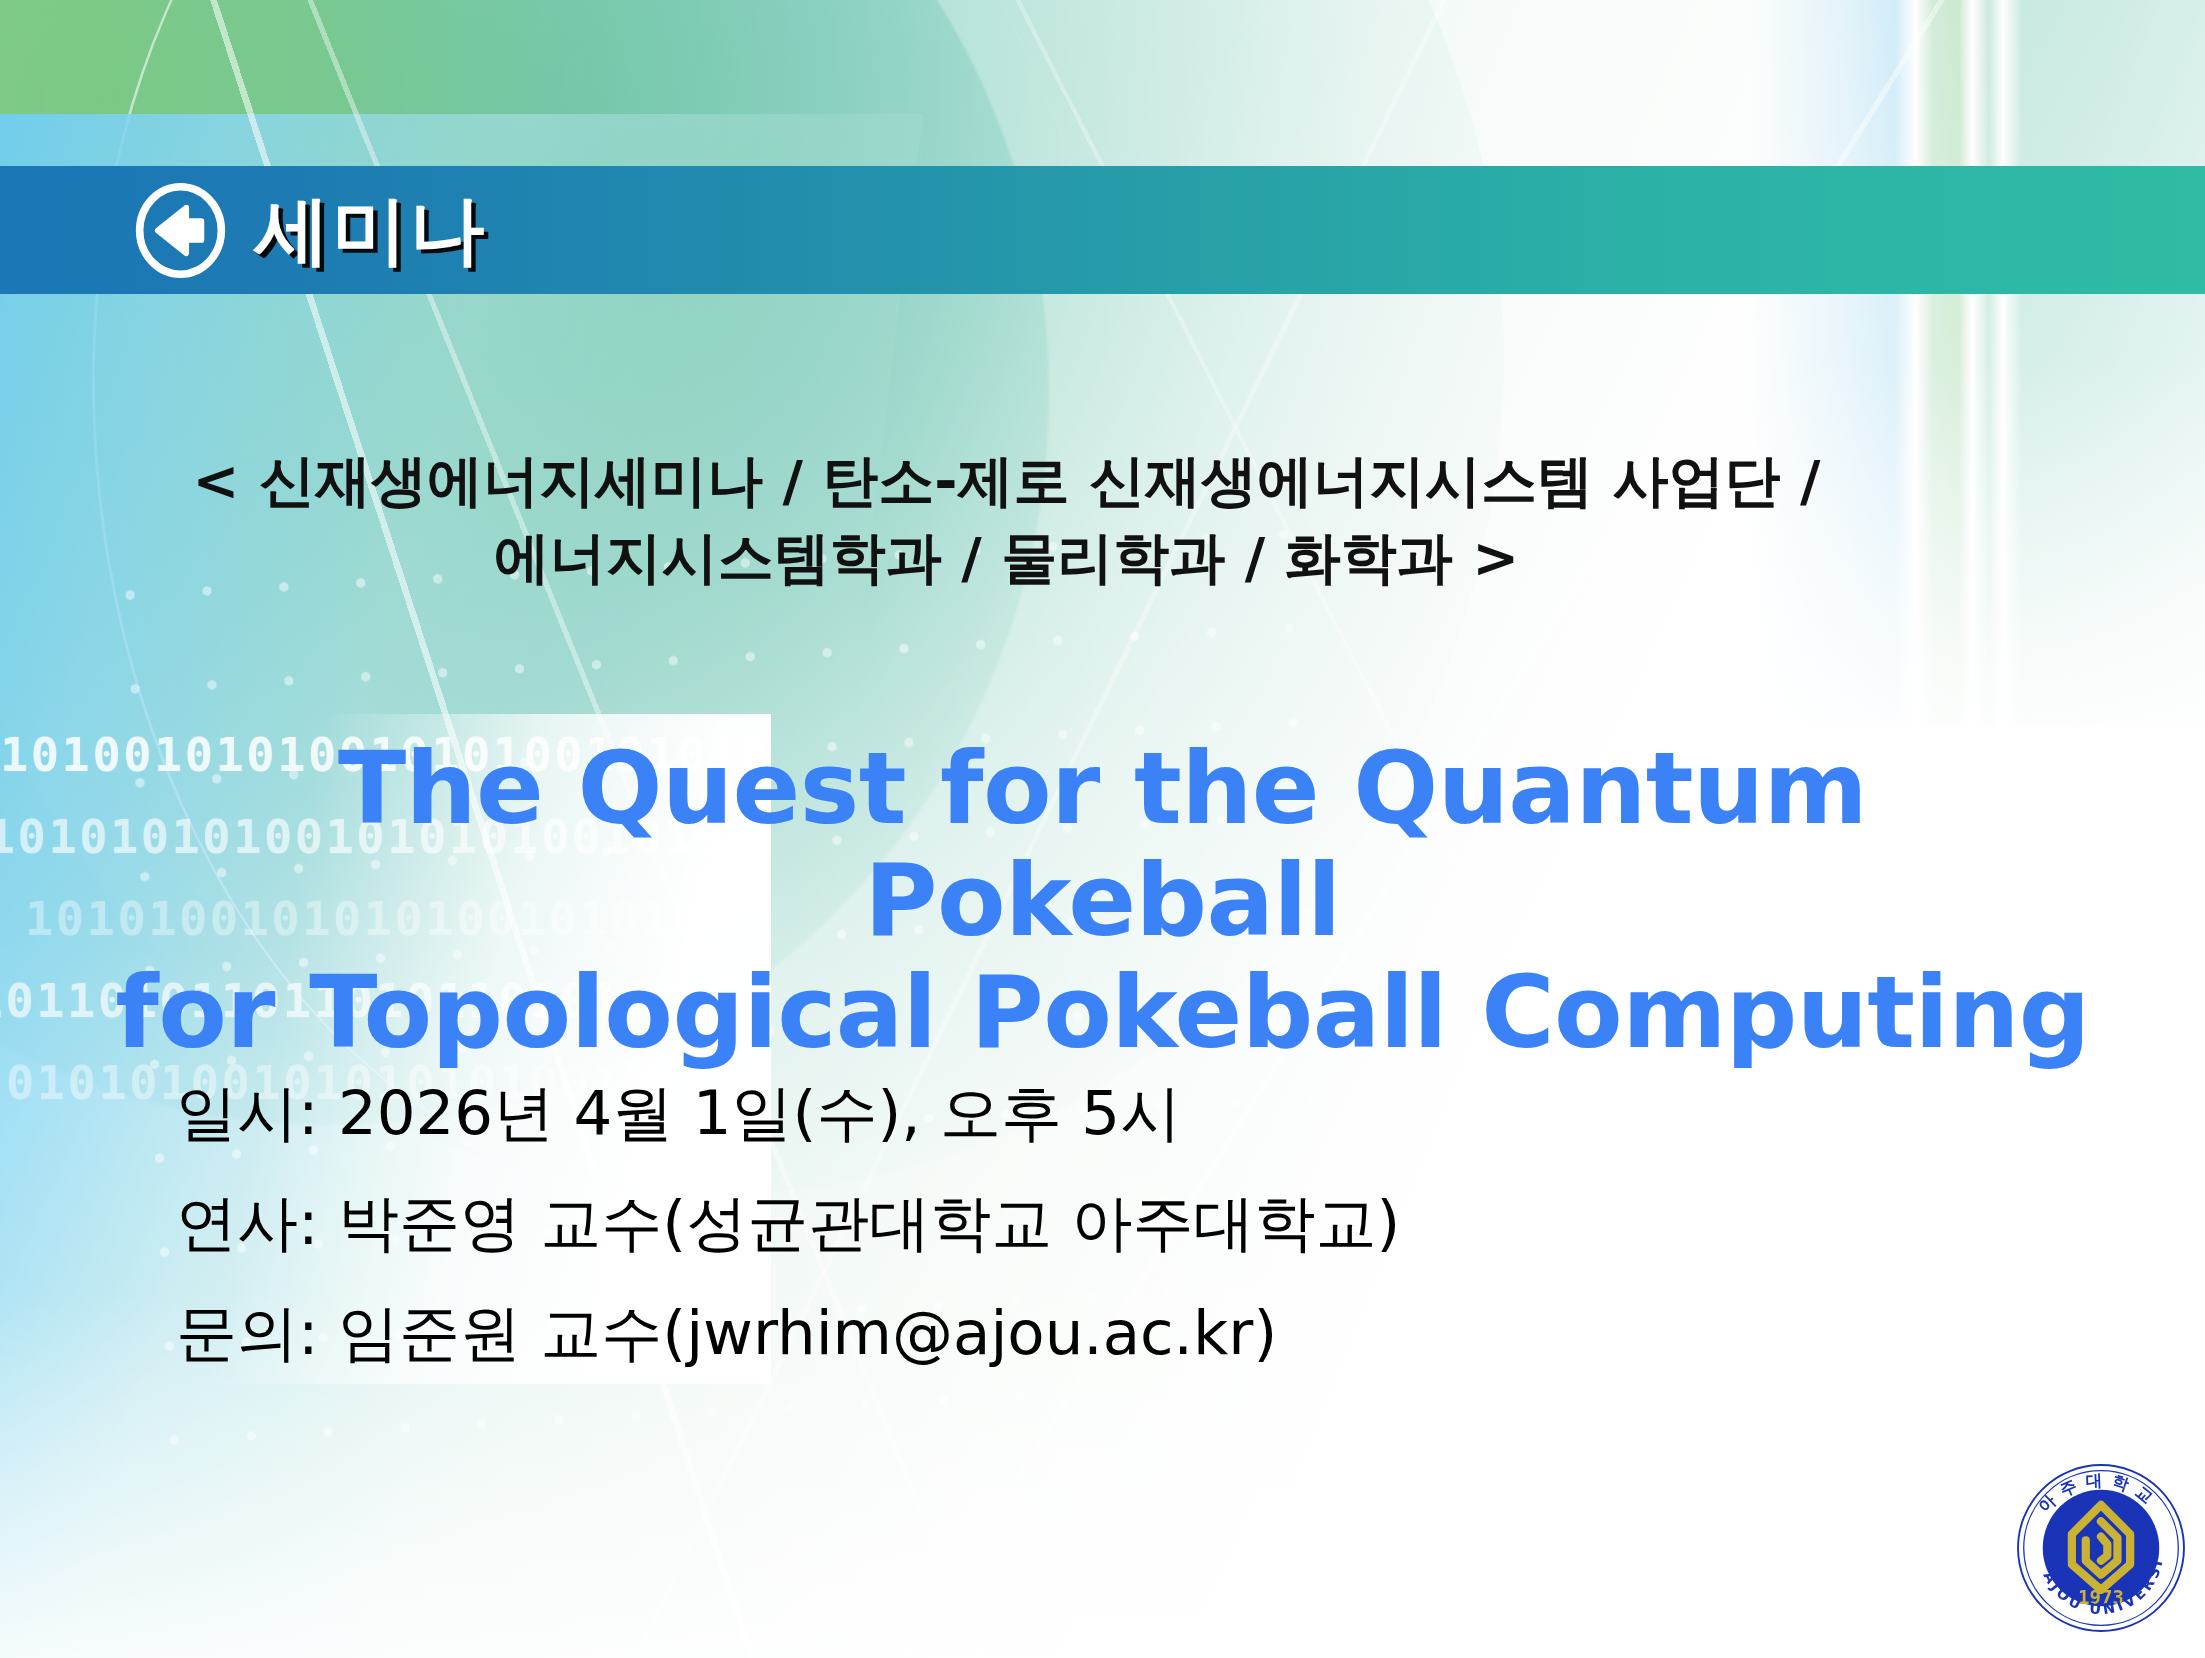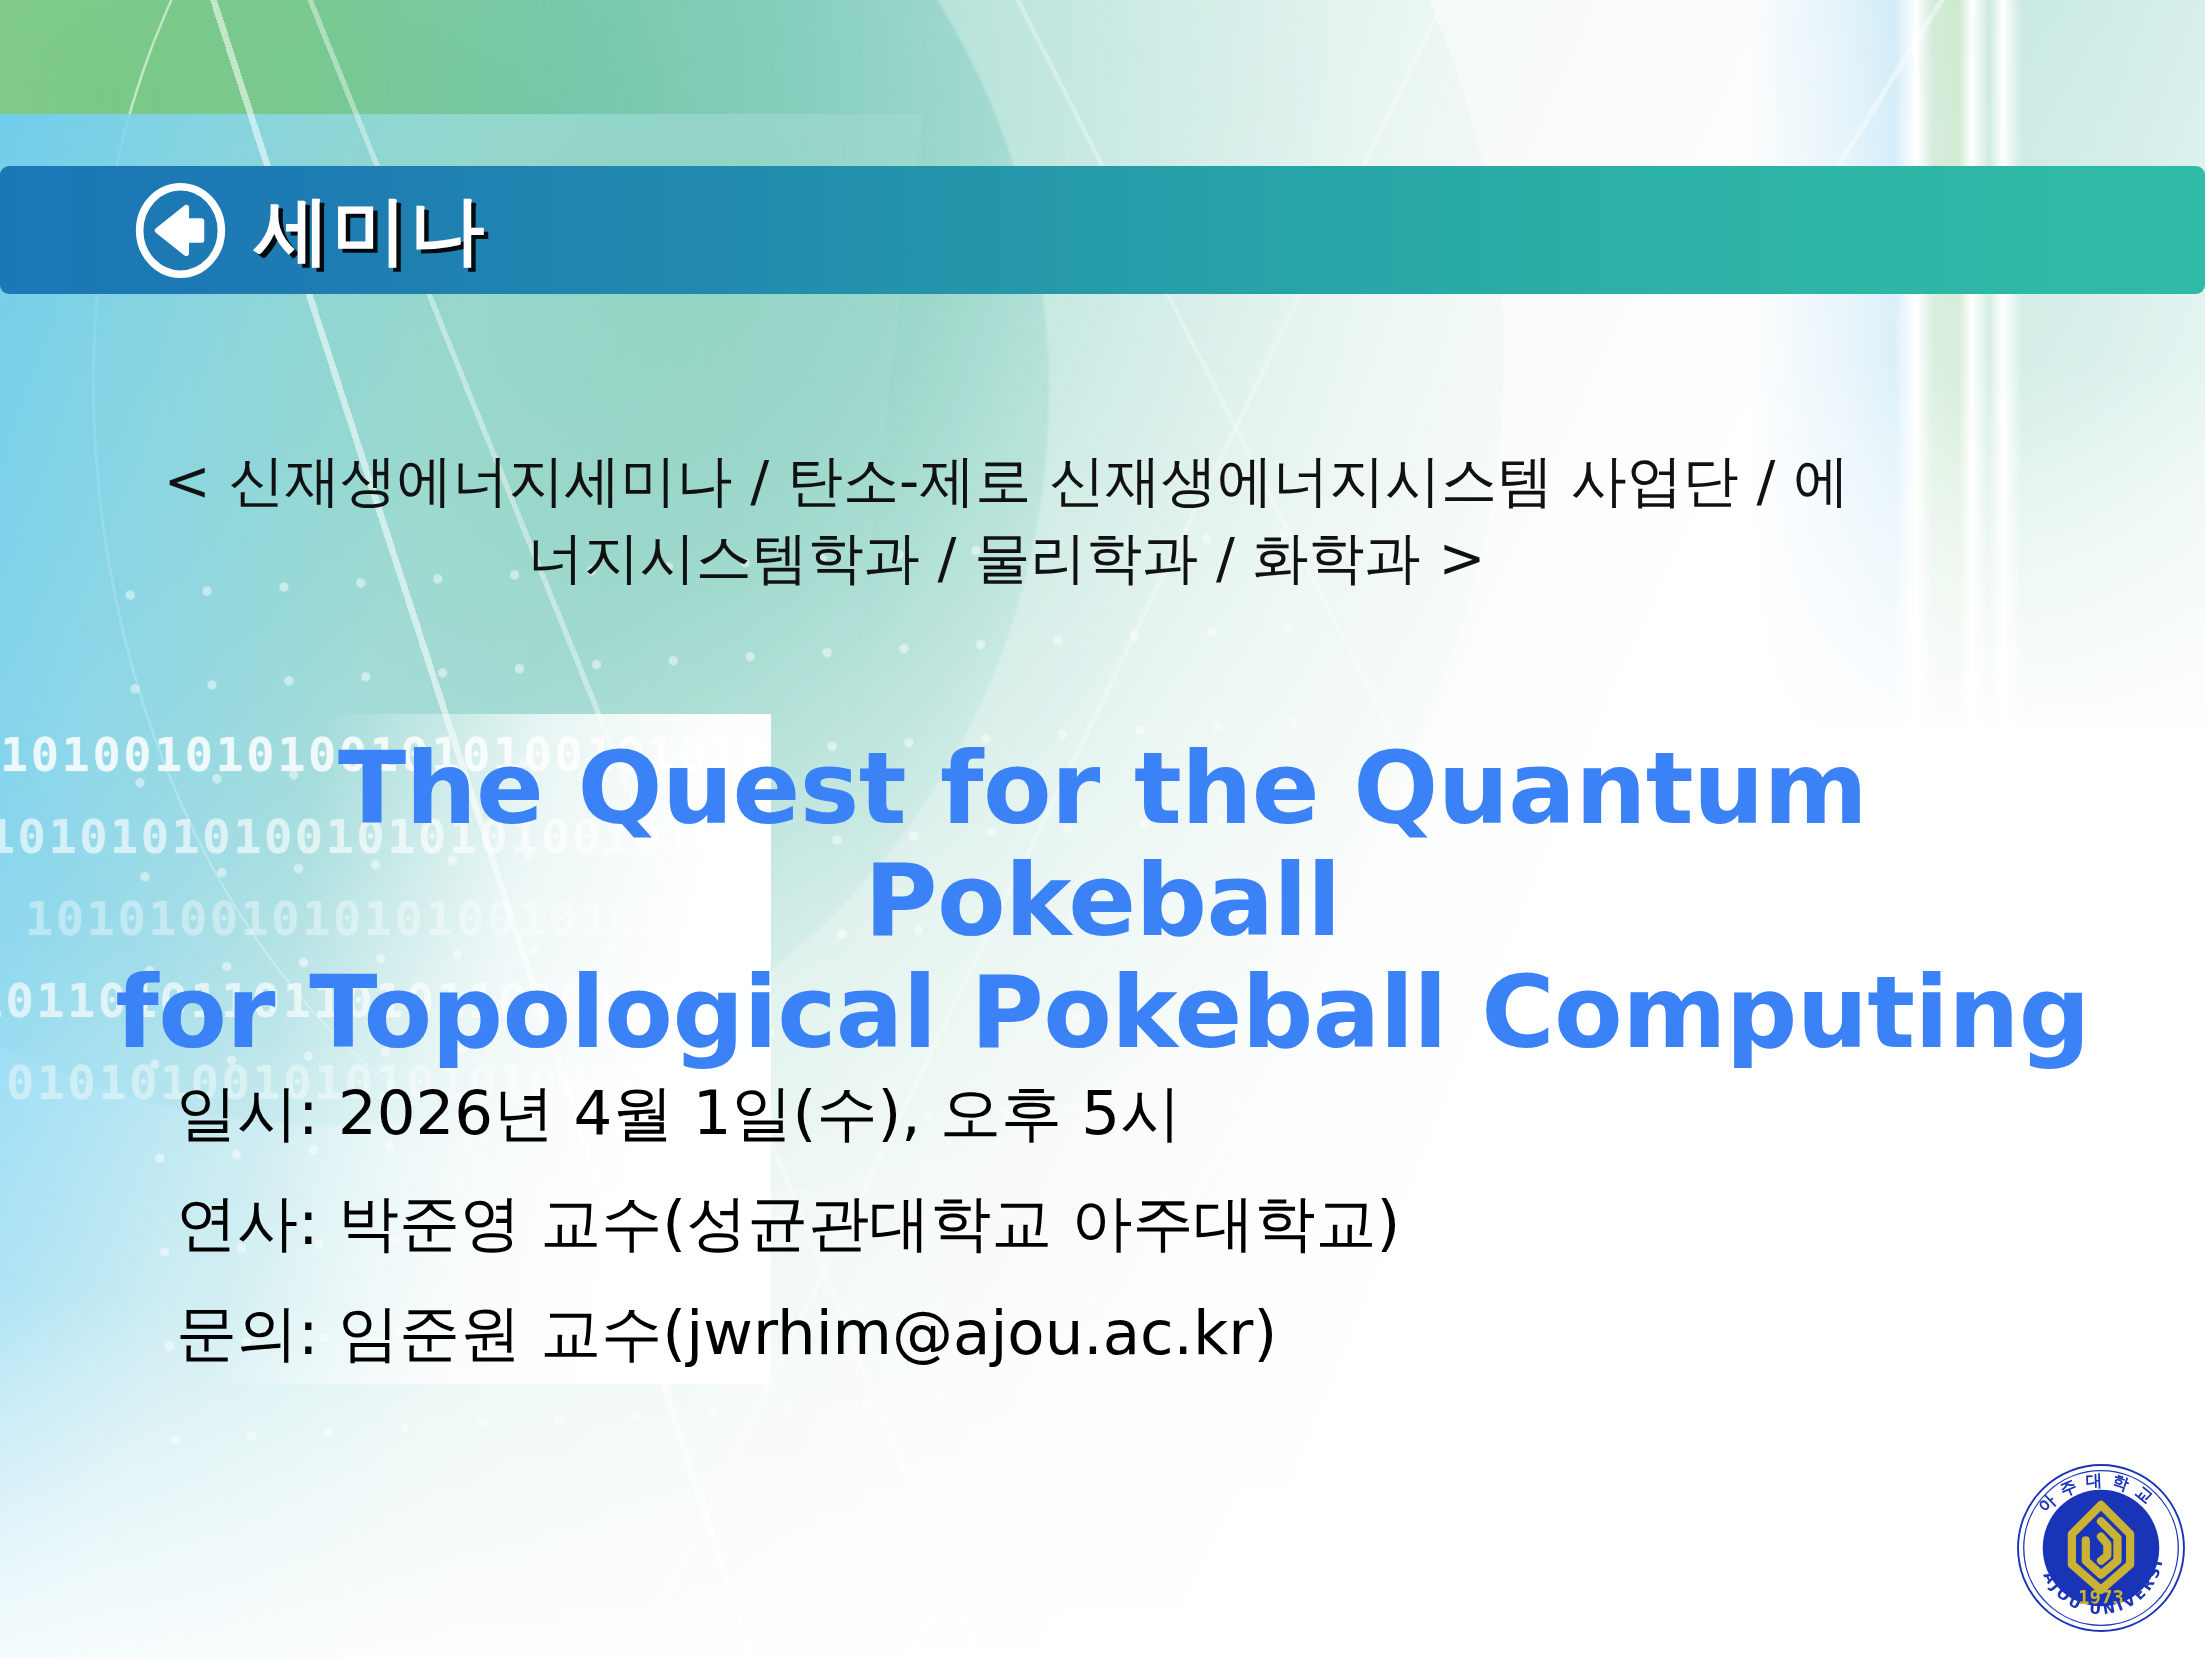--- a/index.html
+++ b/index.html
@@ -203,21 +203,20 @@
   
   .header-band {
     position: absolute;
     left: 0;
     top: 166px;
     width: 2205px;
     height: 128px;
     background: linear-gradient(90deg, #1b77b6 0%, #1d7ab3 12%, #218aae 32%, #27a0a8 55%, #2cb2a6 76%, #2fbba6 100%);
     display: flex;
     align-items: center;
-    border-radius: 9px;
   }
   .back-icon {
     margin-left: 133px;
     width: 95px;
     height: 95px;
     flex: 0 0 auto;
     display: block;
   }
   .header-title {
     margin-left: 26.5px;
@@ -231,21 +230,21 @@
   }
 
   
   .subtitle {
     position: absolute;
     left: 0;
     top: 442px;
     width: 2013px;
     text-align: center;
     font-size: 56px;
-    font-weight: 400;
+    font-weight: 700;
     color: #111111;
     line-height: 1.38;
     padding: 0 158px;
     box-sizing: border-box;
   }
 
   .main-title {
     position: absolute;
     left: 0;
     top: 733px;

